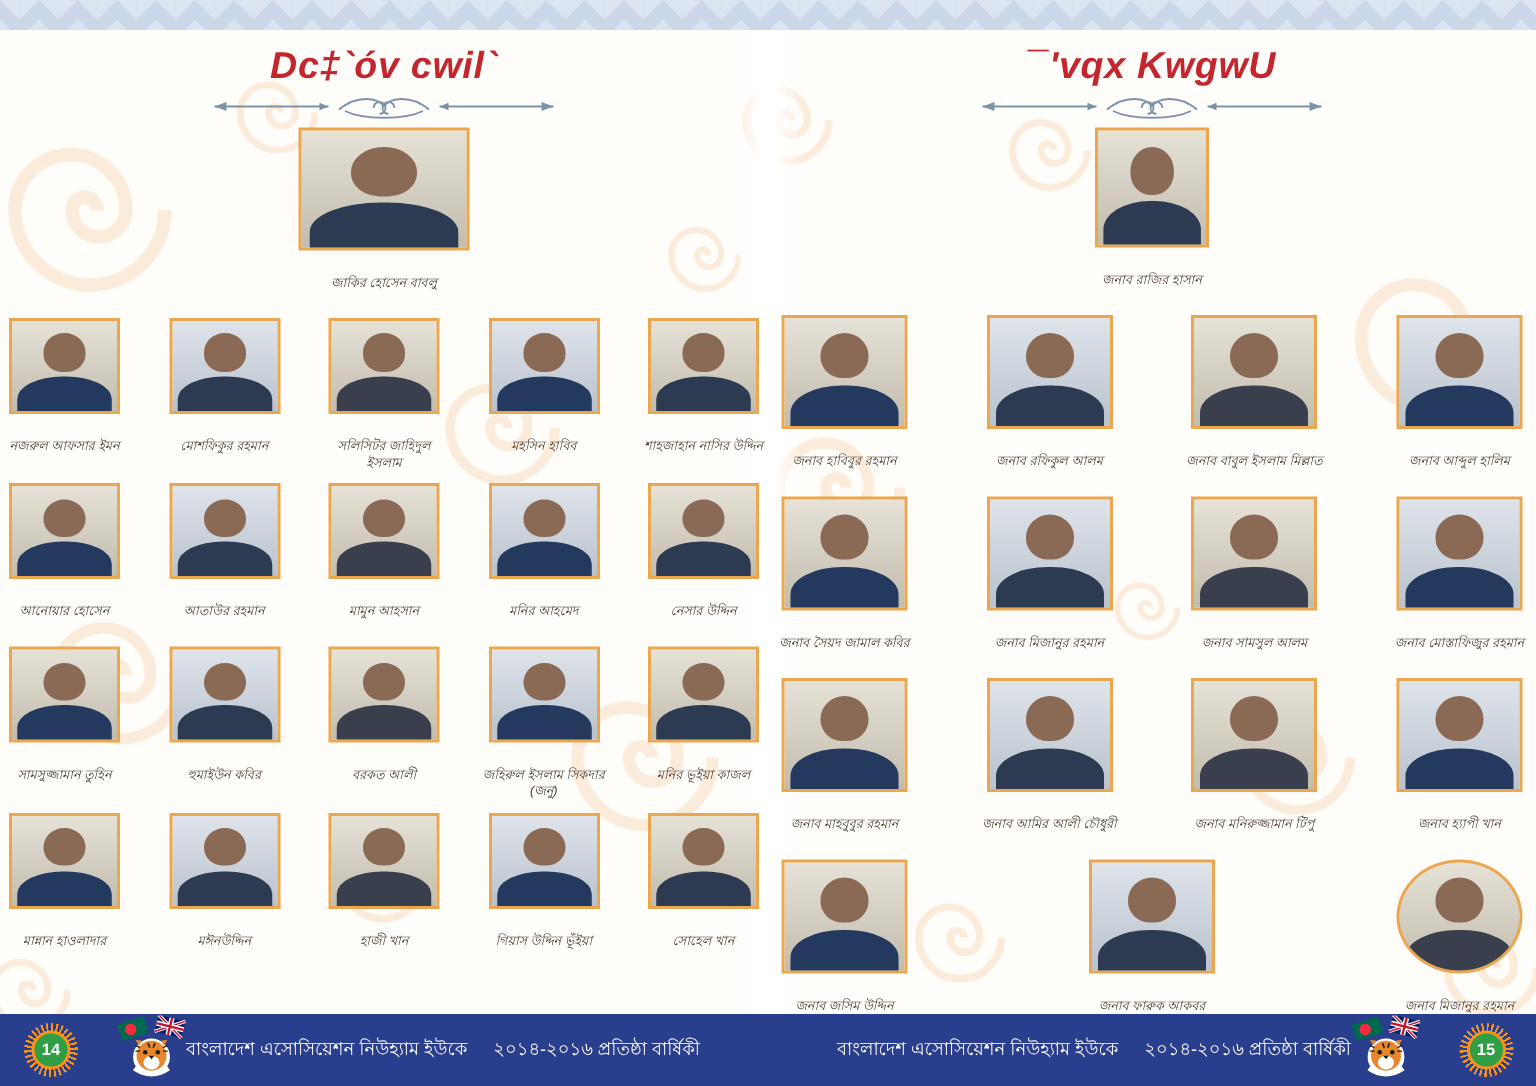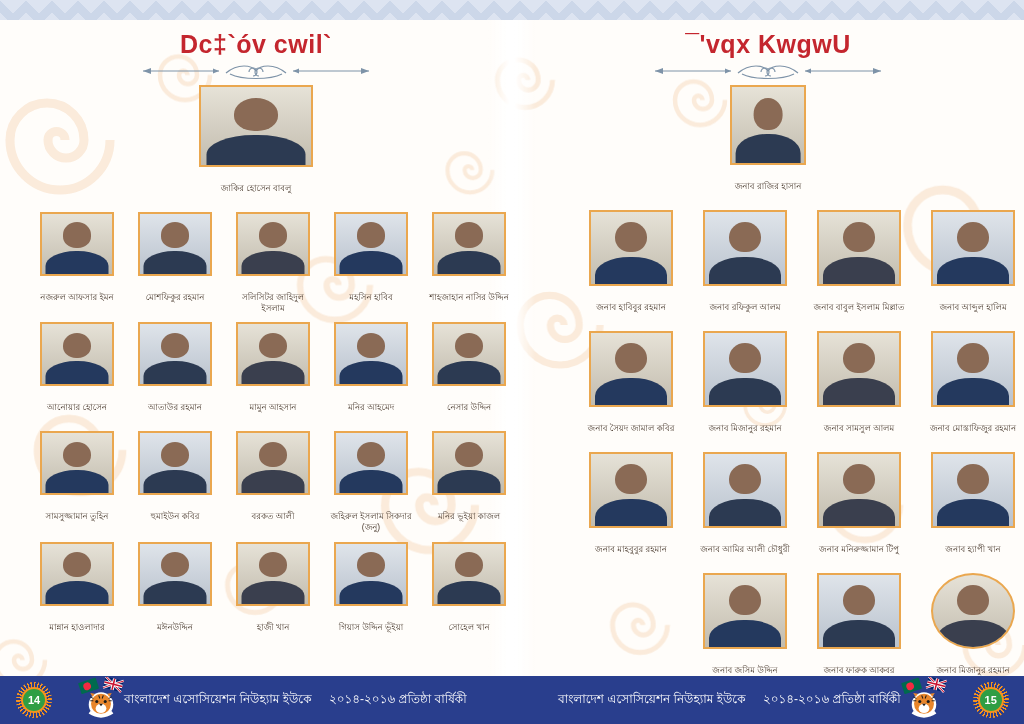--- a/index.html
+++ b/index.html
@@ -12,27 +12,27 @@
       linear-gradient(135deg,#dde4f1 25%,transparent 25%),
       linear-gradient(225deg,#dde4f1 25%,transparent 25%),
       linear-gradient(45deg,#dde4f1 25%,transparent 25%),
       linear-gradient(315deg,#dde4f1 25%,transparent 25%);
     background-size:26px 26px;
     background-position:13px 0,13px 0,0 0,0 0;}
   .swirls{position:absolute;top:20px;left:0;z-index:0;}
   .gutter{position:absolute;top:20px;bottom:48px;left:488px;width:48px;z-index:1;
     background:linear-gradient(90deg,rgba(255,255,255,0),#ffffff 45%,#ffffff 55%,rgba(255,255,255,0));}
   .spread{position:absolute;top:20px;left:0;right:0;bottom:48px;display:flex;z-index:2;}
-  .page{width:512px;position:relative;padding-top:6px;box-sizing:border-box;}
+  .page{width:512px;position:relative;padding-top:6px;box-sizing:border-box;font-style:italic;}
   .page-title{margin:4px 0 2px 0;text-align:center;color:#c4262e;
     font-size:25px;font-weight:bold;letter-spacing:.5px;}
   .ornament{display:flex;justify-content:center;height:20px;margin-bottom:4px;}
   
   .chair-wrap{display:flex;justify-content:center;margin-top:4px;}
-  .prow{display:flex;justify-content:flex-end;align-items:flex-start;gap:12px;margin-top:9px;}
+  .prow{display:flex;justify-content:space-between;align-items:flex-start;gap:12px;margin-top:9px;}
   .cell{display:flex;flex-direction:column;align-items:center;gap:12px;}
   .pg-left .cell{width:86px;}
   .pg-right .cell{width:102px;}
   .photo{position:relative;overflow:hidden;border:2px solid #eaa74f;
     background:linear-gradient(180deg,#e6e2d7,#c2bcae);box-sizing:border-box;}
   .pg-left .photo{width:74px;height:64px;}
   .pg-right .photo{width:84px;height:76px;}
   .pg-left .chair-wrap .photo{width:114px;height:82px;}
   .pg-right .chair-wrap .photo{width:76px;height:80px;}
   .photo::before{content:"";position:absolute;top:14%;left:50%;transform:translateX(-50%);

